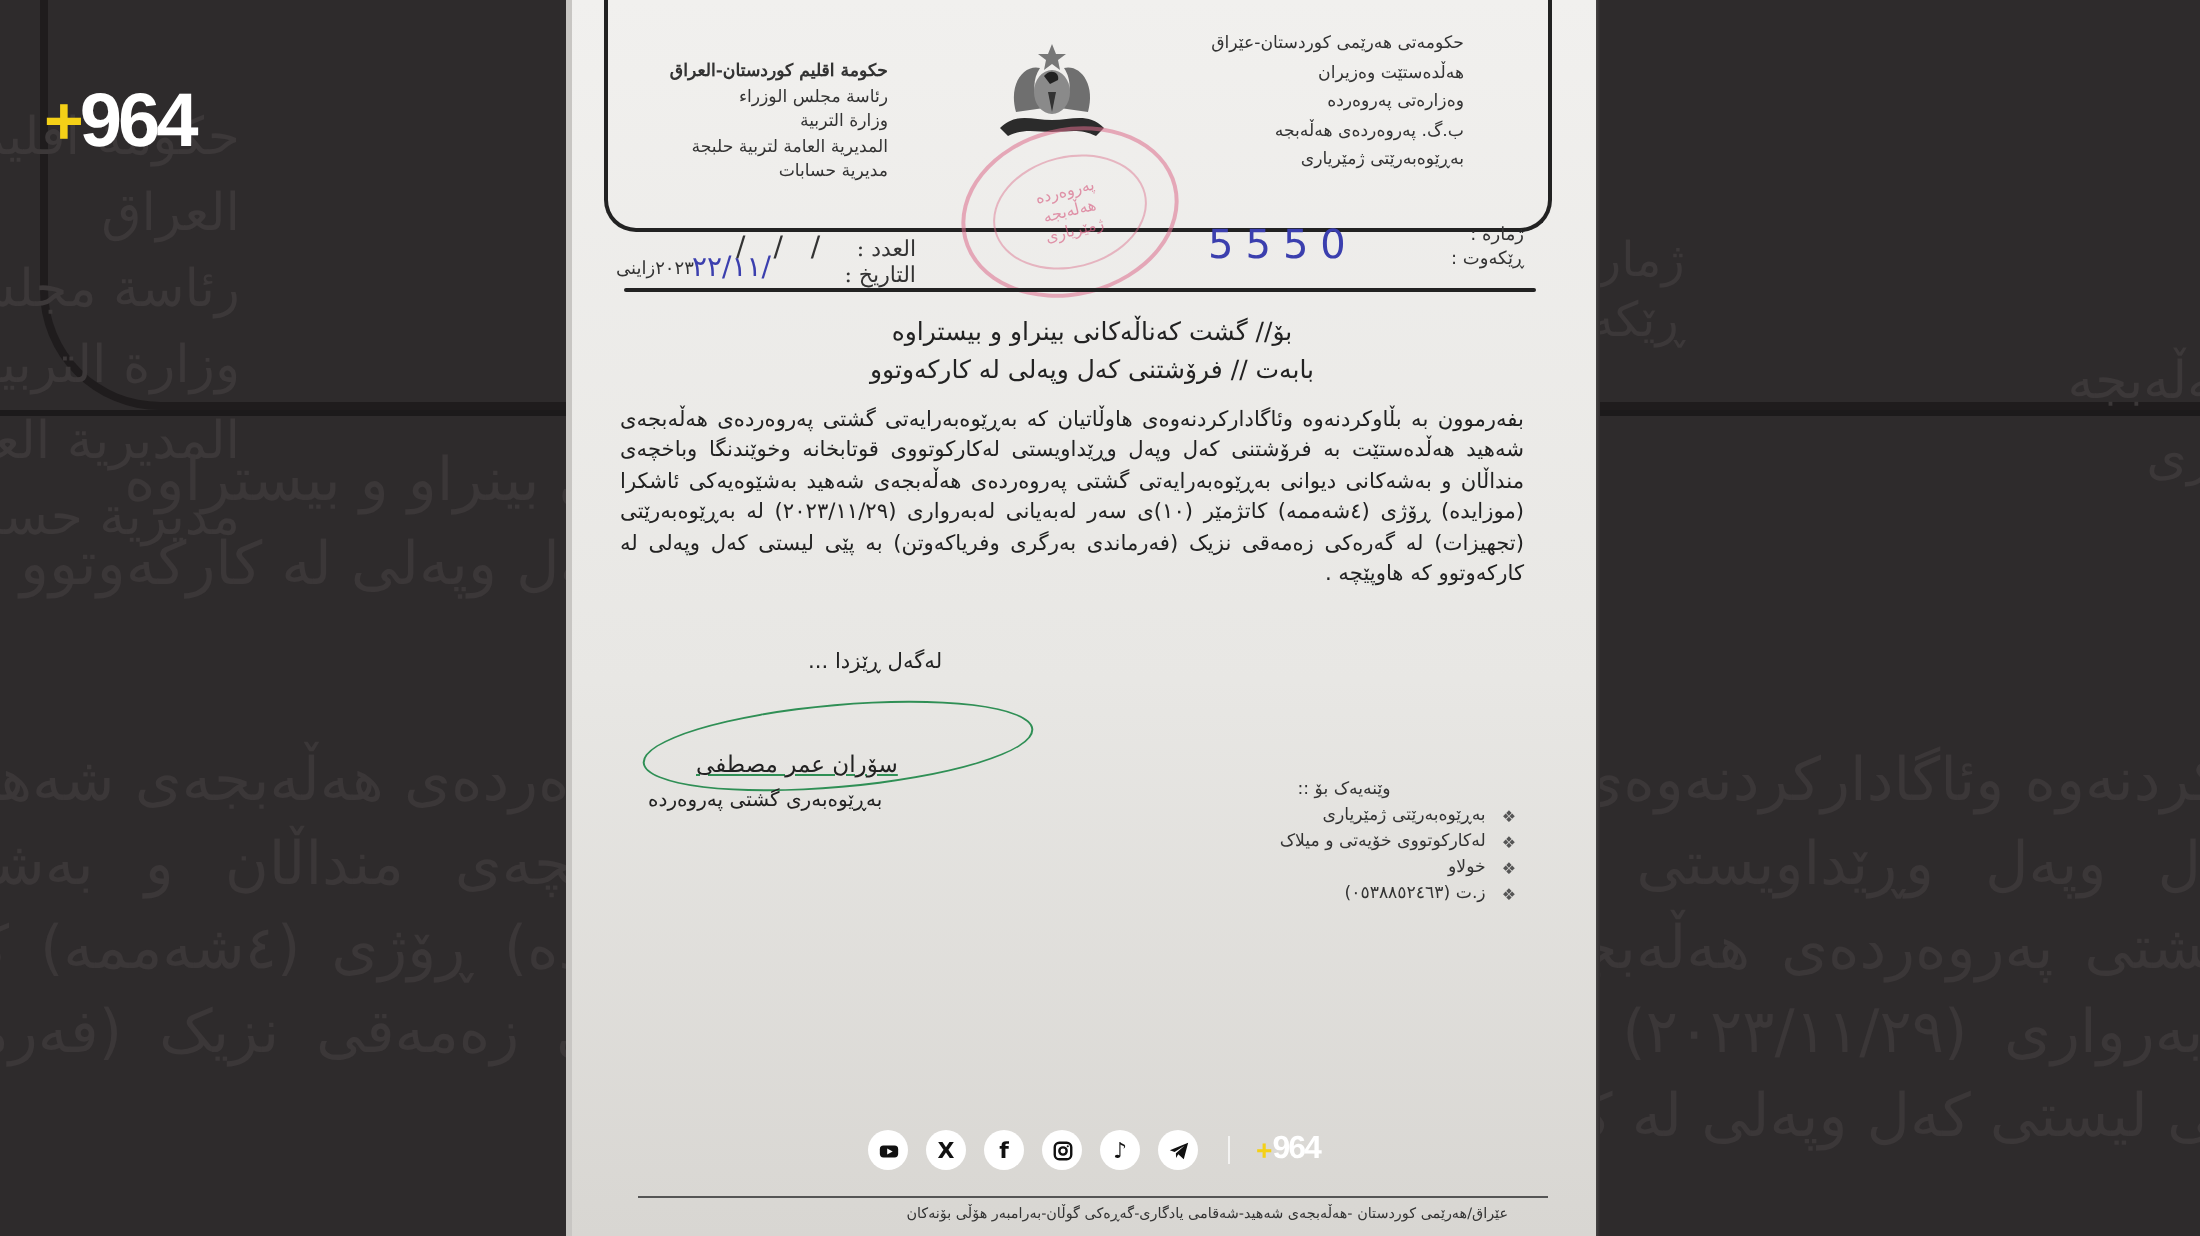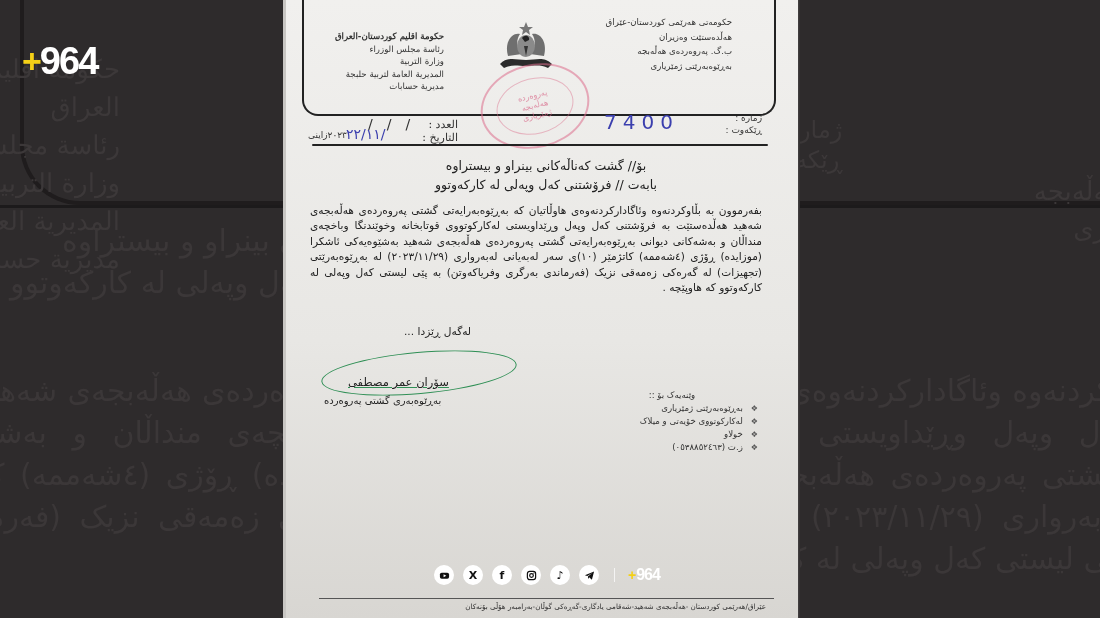--- a/index.html
+++ b/index.html
@@ -66,21 +66,21 @@
 
   .social-bar { position: absolute; left: 148px; top: 565px; display: flex; align-items: center; gap: 9px; direction: ltr; }
   .social { width: 20px; height: 20px; border-radius: 50%; background: #fff; display: flex; align-items: center; justify-content: center; color: #111; font-size: 11px; font-weight: bold; font-family: "DejaVu Sans", sans-serif; }
   .social svg { width: 11px; height: 11px; }
   .social-sep { width: 1px; height: 14px; background: rgba(255,255,255,0.7); margin: 0 4px 0 6px; }
   .mini-logo { display: flex; align-items: center; }
   .mini-plus { color: #f4d017; font-size: 14px; font-weight: bold; font-family: "Liberation Sans", sans-serif; }
   .mini-num { color: #fff; font-size: 16px; font-weight: bold; font-family: "Liberation Sans", sans-serif; letter-spacing: -1px; }
 
   .footer-line { position: absolute; left: 33px; top: 598px; width: 455px; height: 1px; background: #555; }
-  .footer-address { position: absolute; left: 192px; top: 602px; width: 288px; direction: rtl; text-align: center; font-size: 7.2px; color: #333; white-space: nowrap; }
+  .footer-address { position: absolute; left: 180px; top: 602px; width: 288px; direction: rtl; text-align: center; font-size: 7.2px; color: #333; white-space: nowrap; }
 </style>
 </head>
 <body>
 
 <div class="bg-layer">
   <div class="bg-doc">
     <div class="bg-box"></div>
     <div class="bg-left-head">
       <div>حكومة اقليم كوردستان-العراق</div>
       <div>رئاسة مجلس الوزراء</div>
@@ -146,33 +146,34 @@
         <div>پەروەردە</div>
         <div>هەڵەبجە</div>
         <div>ژمێریاری</div>
       </div>
     </div>
   </div>
 
   <div class="head-ku">
     <div>حكومەتی هەرێمی کوردستان-عێراق</div>
     <div>هەڵدەستێت وەزیران</div>
+    <div>وەزارەتی پەروەردە</div>
     <div>ب.گ. پەروەردەی هەڵەبجە</div>
     <div>بەڕێوەبەرێتی ژمێریاری</div>
   </div>
 
   <div class="ref-left" style="left:112px; width:60px; text-align:right;">
     <div class="ref-label">العدد :</div>
     <div class="ref-label">التاريخ :</div>
   </div>
   <div class="ref-slashes">///</div>
   <div class="ref-date-hand">٢٢/١١/</div>
   <div class="ref-year">٢٠٢٣زاینی</div>
 
-  <div class="ref-number-hand">7400</div>
+  <div class="ref-number-hand">5550</div>
   <div class="ref-right">
     <div>ژمارە :</div>
     <div>ڕێکەوت :</div>
   </div>
 
   <div class="divider"></div>
 
   <div class="subject">
     <div>بۆ// گشت کەناڵەکانی بینراو و بیستراوە</div>
     <div>بابەت // فرۆشتنی کەل وپەلی لە کارکەوتوو</div>

